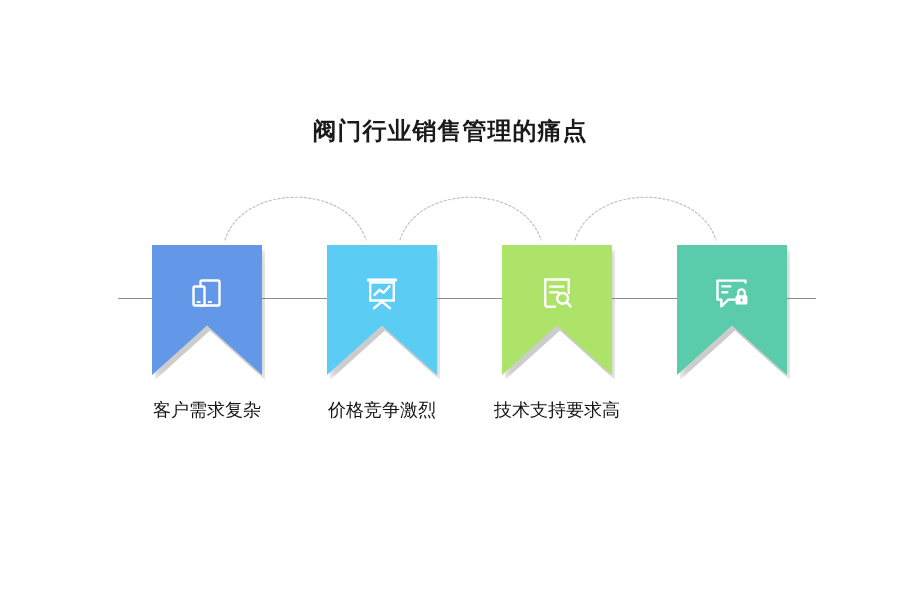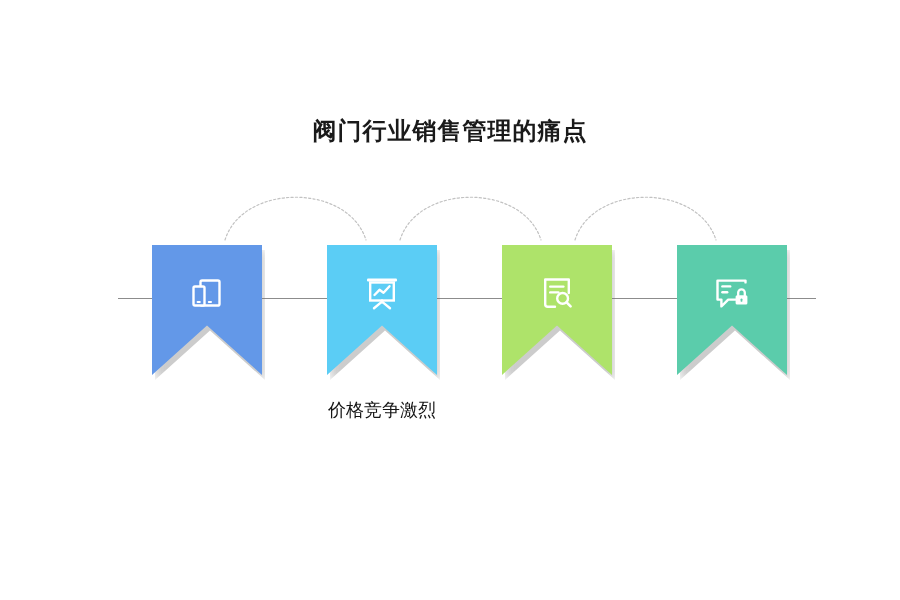--- a/index.html
+++ b/index.html
@@ -159,20 +159,21 @@
     <div class="banner-shape" style="background:#6398e8;"></div>
     <div class="banner-icon">
       <svg width="40" height="40" viewBox="0 0 40 40" xmlns="http://www.w3.org/2000/svg">
         <rect x="13.5" y="7.5" width="19" height="25" rx="1.6" fill="none" stroke="#ffffff" stroke-width="2.4"></rect>
         <rect x="6.5" y="13.5" width="11" height="19" rx="1.4" fill="#6398e8" stroke="#ffffff" stroke-width="2.4"></rect>
         <rect x="9.6" y="28" width="4.2" height="1.9" rx="0.9" fill="#ffffff"></rect>
         <rect x="20.8" y="28" width="4.2" height="1.9" rx="0.9" fill="#ffffff"></rect>
       </svg>
     </div>
   </div>
+  <div class="banner-label" style="left:122px;">客户需求复杂</div>
 
   <div class="banner-item" style="left:327px;">
     <div class="banner-shadow"></div>
     <div class="banner-shape" style="background:#5bcdf5;"></div>
     <div class="banner-icon">
       <svg width="40" height="40" viewBox="0 0 40 40" xmlns="http://www.w3.org/2000/svg">
         <rect x="5" y="5.5" width="30" height="3" rx="1.1" fill="#ffffff"></rect>
         <rect x="8.2" y="9.5" width="23.6" height="18" fill="none" stroke="#ffffff" stroke-width="2.4"></rect>
         <polyline points="12.5,22 17.5,16.8 21.5,19.8 27.5,13.2" fill="none" stroke="#ffffff" stroke-width="2.4" stroke-linecap="round" stroke-linejoin="round"></polyline>
         <line x1="20" y1="27.5" x2="20" y2="29.2" stroke="#ffffff" stroke-width="2.4" stroke-linecap="round"></line>
@@ -189,20 +190,21 @@
     <div class="banner-icon">
       <svg width="40" height="40" viewBox="0 0 40 40" xmlns="http://www.w3.org/2000/svg">
         <path d="M 8.2 6.5 L 31.8 6.5 L 31.8 20 M 8.2 6.5 L 8.2 31.2 A 2.6 2.6 0 0 0 10.8 33.8 L 18 33.8" fill="none" stroke="#ffffff" stroke-width="2.4" stroke-linecap="round" stroke-linejoin="round"></path>
         <line x1="13.2" y1="13.6" x2="26.4" y2="13.6" stroke="#ffffff" stroke-width="2.4" stroke-linecap="round"></line>
         <line x1="13.2" y1="19.4" x2="21.4" y2="19.4" stroke="#ffffff" stroke-width="2.4" stroke-linecap="round"></line>
         <circle cx="25.6" cy="25.4" r="5.4" fill="none" stroke="#ffffff" stroke-width="2.4"></circle>
         <line x1="29.6" y1="29.4" x2="33.6" y2="33.4" stroke="#ffffff" stroke-width="2.6" stroke-linecap="round"></line>
       </svg>
     </div>
   </div>
+  <div class="banner-label" style="left:472px;">技术支持要求高</div>
 
   <div class="banner-item" style="left:677px;">
     <div class="banner-shadow"></div>
     <div class="banner-shape" style="background:#5bccab;"></div>
     <div class="banner-icon">
       <svg width="40" height="40" viewBox="0 0 40 40" xmlns="http://www.w3.org/2000/svg">
         <path d="M 33.5 9.4 L 33.5 7.6 L 5.5 7.6 L 5.5 26.6 L 9.4 26.6 L 9.4 33.4 L 16.2 26.6 L 23.6 26.6" fill="none" stroke="#ffffff" stroke-width="2.4" stroke-linecap="round" stroke-linejoin="round"></path>
         <line x1="10.4" y1="13.4" x2="18.2" y2="13.4" stroke="#ffffff" stroke-width="2.4" stroke-linecap="round"></line>
         <line x1="10.4" y1="19.2" x2="15.2" y2="19.2" stroke="#ffffff" stroke-width="2.4" stroke-linecap="round"></line>
         <path d="M 26.2 22.2 L 26.2 19.6 A 3.3 3.3 0 0 1 32.8 19.6 L 32.8 22.2" fill="none" stroke="#ffffff" stroke-width="2.3" stroke-linecap="round"></path>

